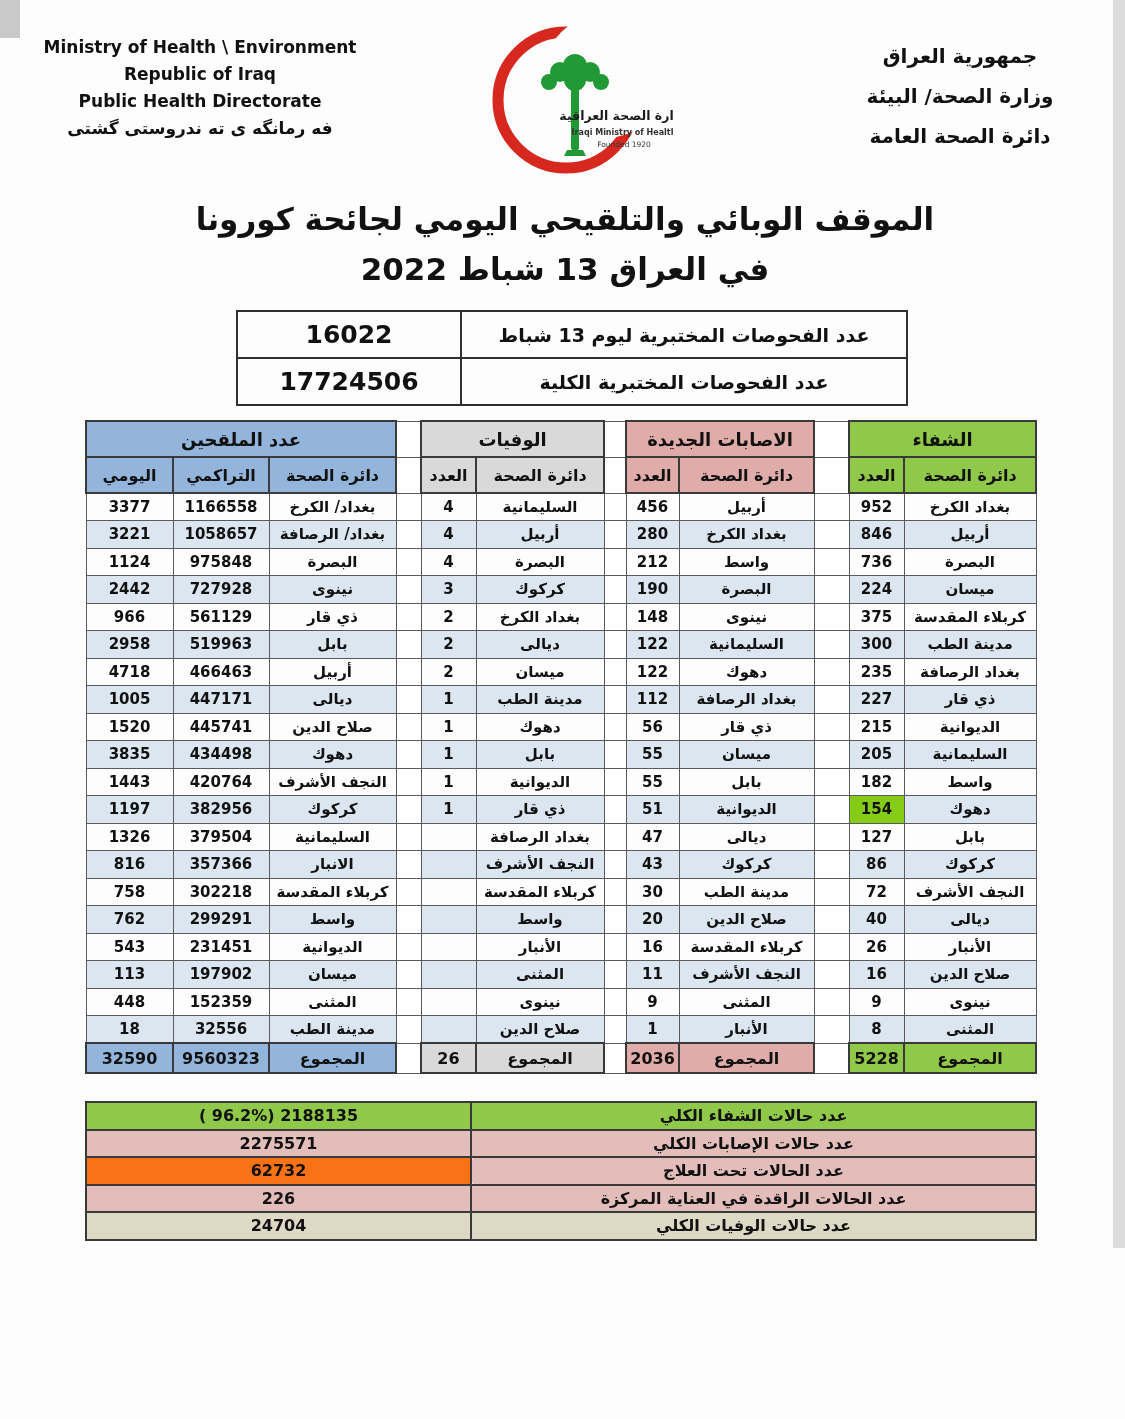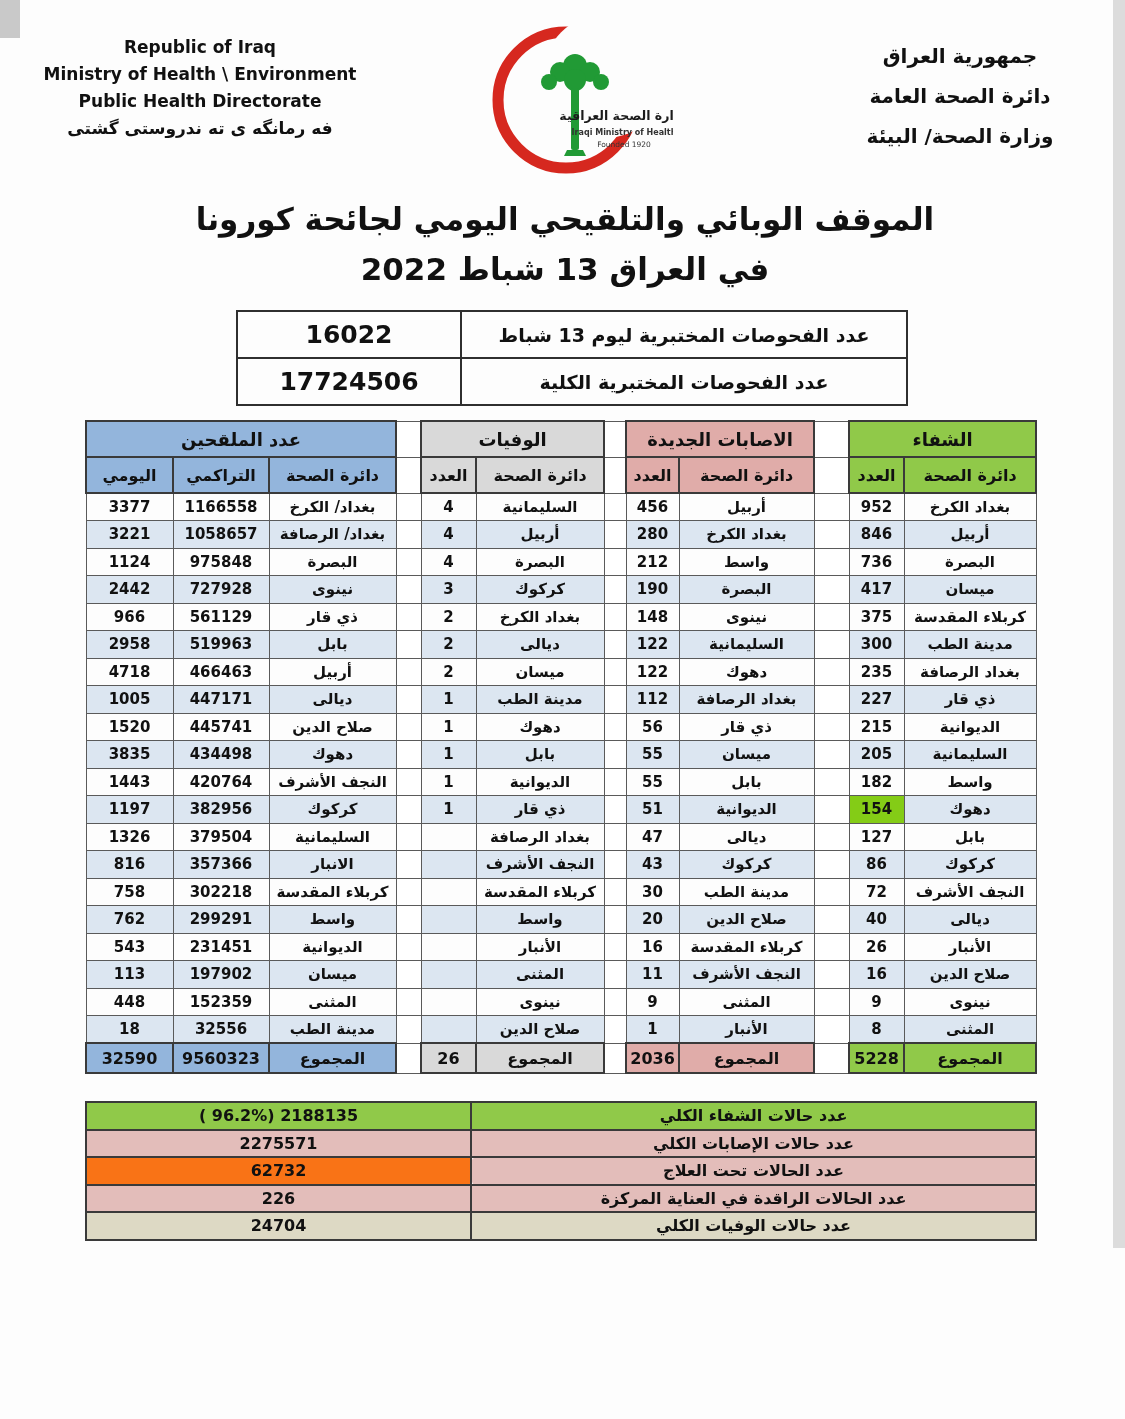--- a/index.html
+++ b/index.html
@@ -47,22 +47,22 @@
 </head>
 <body>
 
 <div class="page">
 
   <div class="artifact-tl"></div>
   <div class="artifact-right"></div>
 
   <div class="hdr-en">
 
-  <div>Republic of Iraq</div>
-      <div>Ministry of Health \ Environment</div>
+  <div>Ministry of Health \ Environment</div>
+      <div>Republic of Iraq</div>
       <div>Public Health Directorate</div>
       <div class="ku">فه رمانگه ی ته ندروستی گشتی</div>
     </div>
 
   <div class="logo">
     <svg viewBox="0 0 195 160">
       <g>
         <circle cx="88" cy="82" r="68" fill="none" stroke="#D6281F" stroke-width="11"></circle>
         <circle cx="127" cy="58" r="62" fill="#fdfdfd"></circle>
       </g>
@@ -80,22 +80,22 @@
         <text x="146" y="102" text-anchor="middle" font-size="12.5" font-weight="bold" fill="#1b1b1b">وزارة الصحة العراقية</text>
         <text x="146" y="117" text-anchor="middle" font-size="8" font-weight="bold" fill="#333">Iraqi Ministry of Health</text>
         <text x="146" y="129" text-anchor="middle" font-size="7.5" fill="#333">Founded 1920</text>
       </g>
     </svg>
   </div>
 
   <div class="hdr-ar">
 
   <div>جمهورية العراق</div>
+      <div>وزارة الصحة/ البيئة</div>
       <div>دائرة الصحة العامة</div>
-      <div>وزارة الصحة/ البيئة</div>
     </div>
 
   <div class="title">
     <div>الموقف الوبائي والتلقيحي اليومي لجائحة كورونا</div>
     <div>في العراق  13  شباط 2022</div>
   </div>
 
   <table class="tests">
     <colgroup>
         <col style="width:224px">
@@ -198,21 +198,21 @@
           <td class="data" dir="ltr" style="background: rgb(220, 230, 241);">2442</td>
           <td class="data" dir="ltr" style="background: rgb(220, 230, 241);">727928</td>
           <td class="data" dir="rtl" style="background: rgb(220, 230, 241);">نينوى</td>
           <td class="gap"></td>
           <td class="data" dir="ltr" style="background: rgb(220, 230, 241);">3</td>
           <td class="data" dir="rtl" style="background: rgb(220, 230, 241);">كركوك</td>
           <td class="gap"></td>
           <td class="data" dir="ltr" style="background: rgb(220, 230, 241);">190</td>
           <td class="data" dir="rtl" style="background: rgb(220, 230, 241);">البصرة</td>
           <td class="gap"></td>
-          <td class="data" dir="ltr" style="background: rgb(220, 230, 241);">417</td>
+          <td class="data" dir="ltr" style="background: rgb(220, 230, 241);">224</td>
           <td class="data" dir="rtl" style="background: rgb(220, 230, 241);">ميسان</td>
         </tr>
         <tr>
           <td class="data" dir="ltr">966</td>
           <td class="data" dir="ltr">561129</td>
           <td class="data" dir="rtl">ذي قار</td>
           <td class="gap"></td>
           <td class="data" dir="ltr">2</td>
           <td class="data" dir="rtl">بغداد الكرخ</td>
           <td class="gap"></td>

